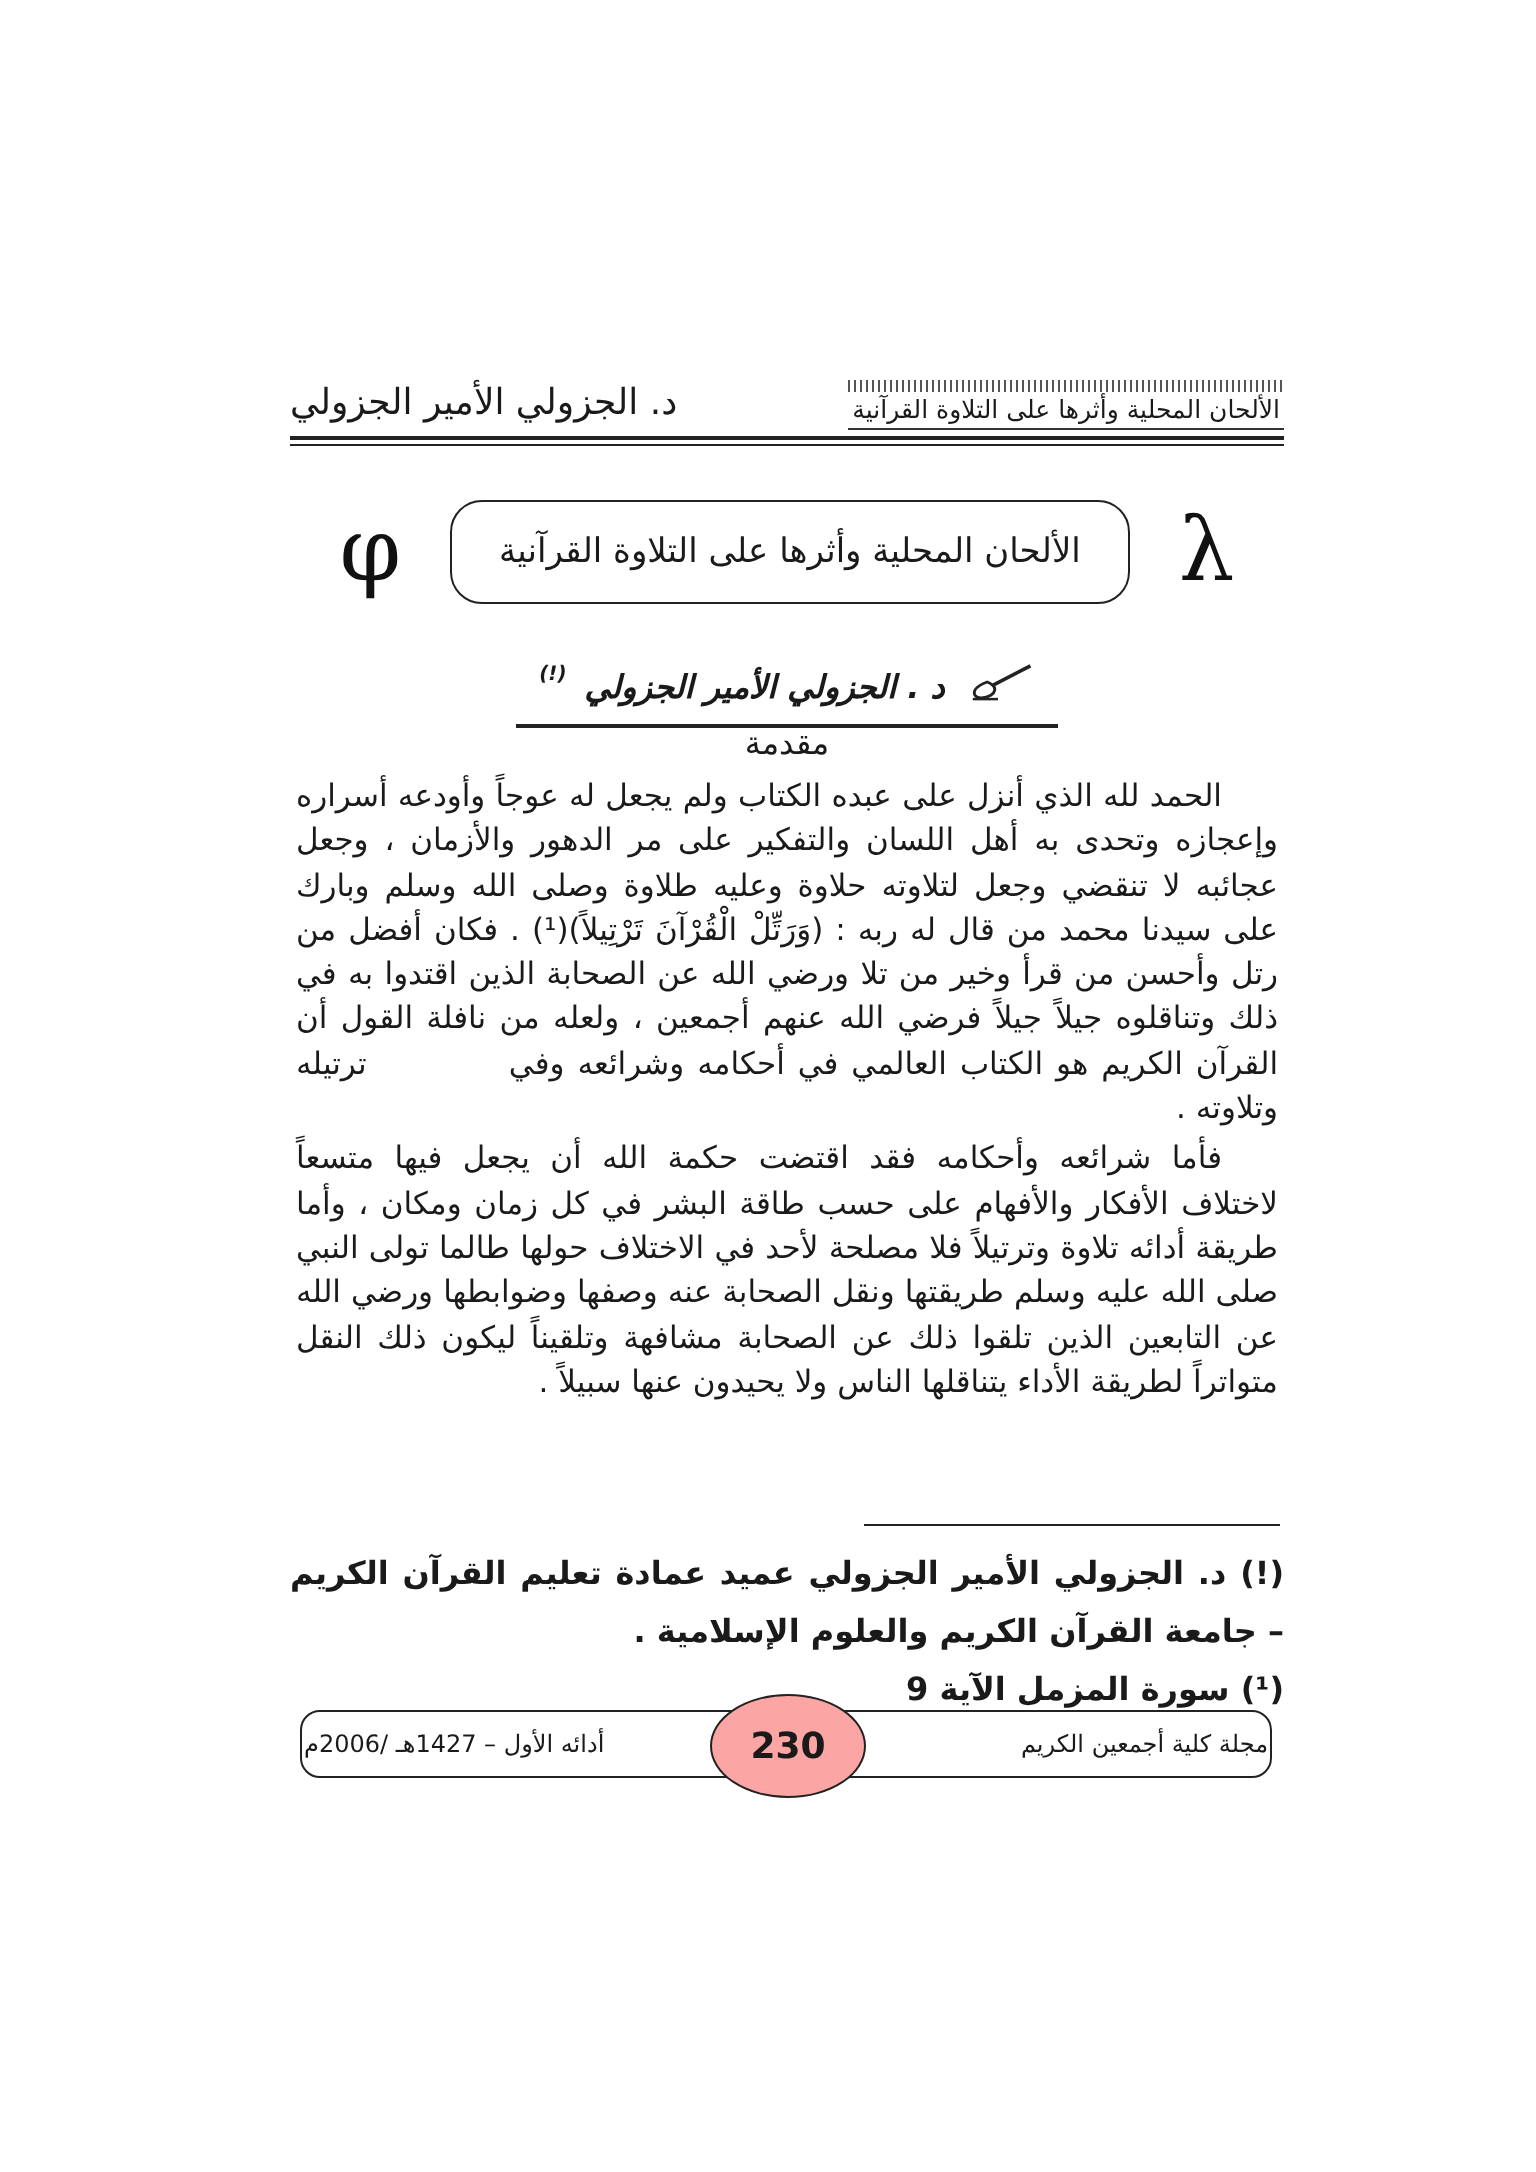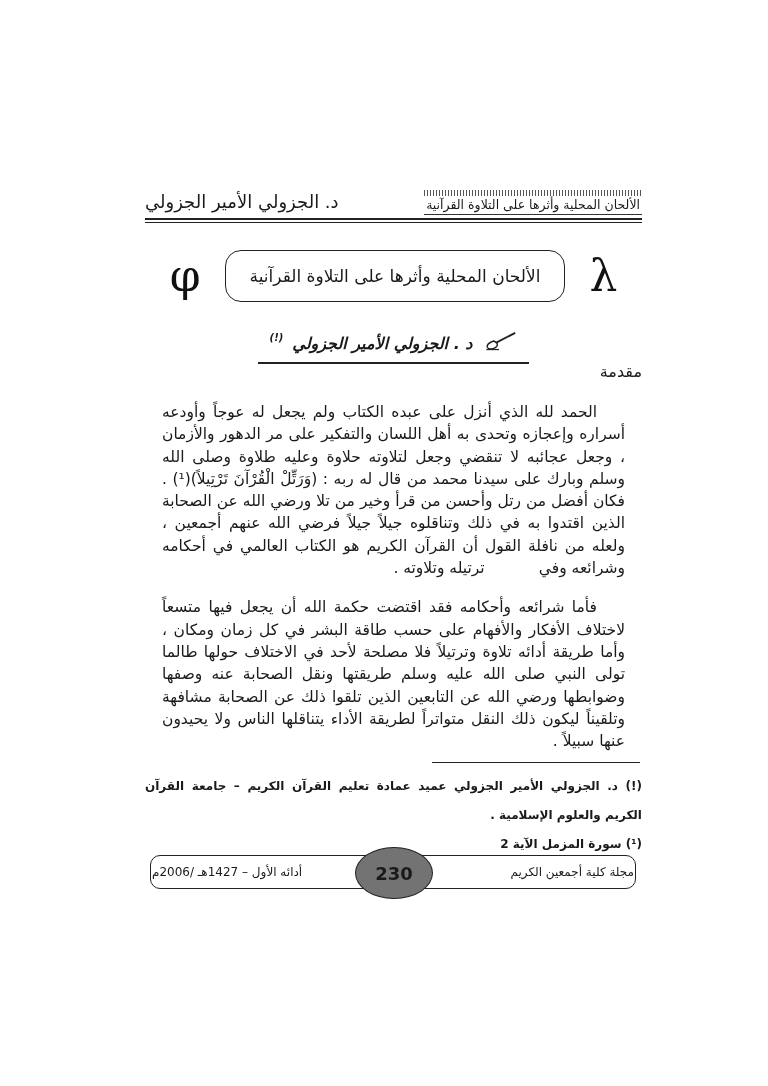--- a/index.html
+++ b/index.html
@@ -34,40 +34,40 @@
   
   .byline{left:145px;top:331px;width:497px;display:flex;justify-content:center;}
   .byline-inner{display:inline-flex;direction:rtl;align-items:center;gap:9px;
     border-bottom:2px solid #222;padding:0 12px 7px;
     font-weight:bold;font-style:italic;font-size:16px;}
   .byline-mark{font-size:10px;font-weight:bold;vertical-align:super;
     position:relative;top:-6px;font-style:italic;}
   .pen-icon{flex:0 0 auto;}
 
   
-  .intro-heading{left:145px;top:362px;width:497px;direction:rtl;font-size:16px;}
+  .intro-heading{left:145px;top:362px;width:497px;direction:rtl;font-size:16px;text-align:center;}
   .body-text{left:145px;top:384px;width:497px;direction:rtl;
     text-align:justify;font-size:15.5px;line-height:22.3px;}
-  .body-text p{margin:17px;text-indent:28px;}
+  .body-text p{margin:3px;text-indent:28px;}
 
   
   .fn-sep{top:762px;right:128px;width:208px;border-top:1.6px solid #222;}
   .footnotes{left:145px;top:772px;width:497px;direction:rtl;
-    font-weight:bold;font-size:12px;line-height:29px;text-align:justify;}
+    font-weight:bold;font-size:16px;line-height:29px;text-align:justify;}
   .footnote{margin:0;}
   .fn-mark{font-weight:bold;}
 
   
   .footer-box{left:150px;top:855px;width:486px;height:34px;
     border:1.7px solid #222;border-radius:10px;
     display:flex;direction:rtl;justify-content:space-between;align-items:center;
     font-size:12px;padding:0 1px;box-sizing:border-box;}
   .footer-journal,.footer-issue{white-space:nowrap;}
   .page-badge{left:355px;top:847px;width:76px;height:50px;
-    border:1.7px solid #222;border-radius:50%;background:#737373;
+    border:1.7px solid #222;border-radius:50%;background:#fca5a5;
     display:flex;align-items:center;justify-content:center;
     font-weight:bold;font-size:18px;}
 </style>
 </head>
 <body>
 
 <div class="abs header">
   <div class="header-row">
     <div class="header-title-wrap">
       <div class="dotted-rule"></div>
@@ -102,20 +102,20 @@
 
 <div class="abs body-text">
   <p>الحمد لله الذي أنزل على عبده الكتاب ولم يجعل له عوجاً وأودعه أسراره وإعجازه وتحدى به أهل اللسان والتفكير على مر الدهور والأزمان ، وجعل عجائبه لا تنقضي وجعل لتلاوته حلاوة وعليه طلاوة وصلى الله وسلم وبارك على سيدنا محمد من قال له ربه : (وَرَتِّلْ الْقُرْآنَ تَرْتِيلاً)(¹) . فكان أفضل من رتل وأحسن من قرأ وخير من تلا ورضي الله عن الصحابة الذين اقتدوا به في ذلك وتناقلوه جيلاً جيلاً فرضي الله عنهم أجمعين ، ولعله من نافلة القول أن القرآن الكريم هو الكتاب العالمي في أحكامه وشرائعه وفي &nbsp;&nbsp;&nbsp;&nbsp;&nbsp;&nbsp;&nbsp;&nbsp;&nbsp; ترتيله وتلاوته .</p>
   <p>فأما شرائعه وأحكامه فقد اقتضت حكمة الله أن يجعل فيها متسعاً لاختلاف الأفكار والأفهام على حسب طاقة البشر في كل زمان ومكان ، وأما طريقة أدائه تلاوة وترتيلاً فلا مصلحة لأحد في الاختلاف حولها طالما تولى النبي صلى الله عليه وسلم طريقتها ونقل الصحابة عنه وصفها وضوابطها ورضي الله عن التابعين الذين تلقوا ذلك عن الصحابة مشافهة وتلقيناً ليكون ذلك النقل متواتراً لطريقة الأداء يتناقلها الناس ولا يحيدون عنها سبيلاً .</p>
 </div>
 
 <div class="abs fn-sep"></div>
 
 <div class="abs footnotes">
   <p class="footnote"><span class="fn-mark">(!)</span> <span>د. الجزولي الأمير الجزولي عميد عمادة تعليم القرآن الكريم – جامعة القرآن الكريم والعلوم الإسلامية .</span></p>
-  <p class="footnote"><span class="fn-mark">(¹)</span> <span>سورة المزمل الآية 2</span></p>
+  <p class="footnote"><span class="fn-mark">(¹)</span> <span>سورة المزمل الآية 9</span></p>
 </div>
 
 <div class="abs footer-box">
   <span class="footer-journal">مجلة كلية أجمعين الكريم</span>
   <span class="footer-issue">أدائه الأول – 1427هـ /2006م</span>
 </div>
 <div class="abs page-badge">230</div>
 
 </body></html>

